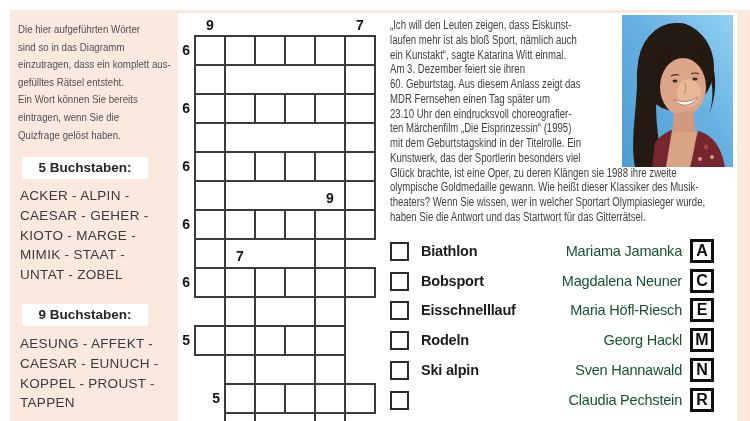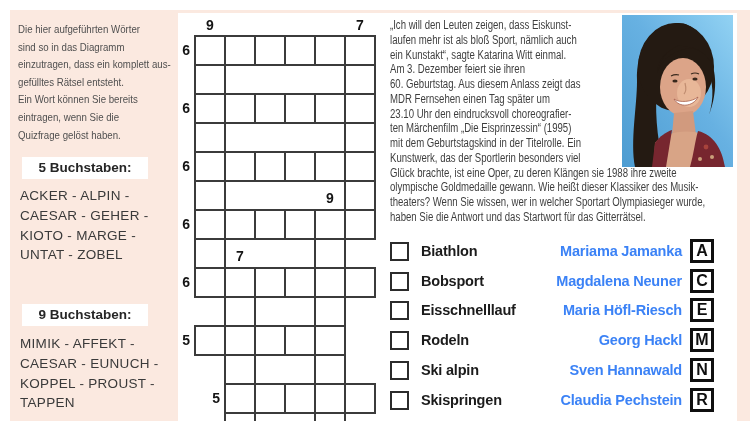--- a/index.html
+++ b/index.html
@@ -42,21 +42,21 @@
   .photo{position:absolute;left:622px;top:15px;width:111px;height:152px;}
 
   
   .quiz{position:absolute;left:390px;top:241px;width:330px;height:180px;}
   .quiz-row{position:absolute;left:0;width:330px;height:27px;}
   .qbox{position:absolute;left:0;top:1px;width:19px;height:19px;
         border:2px solid #2b2b2b;box-sizing:border-box;background:#fff;}
   .qsport{position:absolute;left:31px;top:2px;font-weight:bold;font-size:14.5px;
           color:#1b1b1b;letter-spacing:-.2px;white-space:nowrap;}
   .qname{position:absolute;left:0;top:2px;width:292px;text-align:right;
-         font-weight:bold;font-size:14.5px;color:#3b82f6;letter-spacing:-.2px;}
+         font-weight:normal;font-size:14.5px;color:#14532d;letter-spacing:-.2px;}
   .qletter{position:absolute;left:300px;top:-2px;width:24px;height:24px;
            border:3px solid #0f0f0f;box-sizing:border-box;background:#fff;
            text-align:center;font-weight:bold;font-size:16px;line-height:18px;color:#0f0f0f;}
 </style>
 </head>
 <body>
 
 <div class="pink-bg"></div>
 <div class="panel"></div>
 
@@ -67,25 +67,26 @@
     <div class="tline">gefülltes Rätsel entsteht.</div>
     <div class="tline">Ein Wort können Sie bereits</div>
     <div class="tline">eintragen, wenn Sie die</div>
     <div class="tline">Quizfrage gelöst haben.</div>
   </div>
 <div class="wl-head" id="wlh5">5 Buchstaben:</div>
 <div class="wl" id="wl5">
     <div>ACKER - ALPIN -</div>
     <div>CAESAR - GEHER -</div>
     <div>KIOTO - MARGE -</div>
+    <div>MIMIK - STAAT -</div>
     <div>UNTAT - ZOBEL</div>
   </div>
 <div class="wl-head" id="wlh6">9 Buchstaben:</div>
 <div class="wl" id="wl6">
-    <div>MIMIK - AFFEKT -</div>
+    <div>AESUNG - AFFEKT -</div>
     <div>CAESAR - EUNUCH -</div>
     <div>KOPPEL - PROUST -</div>
     <div>TAPPEN</div>
   </div>
 
 <div class="grid">
     <div class="glabel g-top" style="left: 0px; top: -17px;">9</div>
     <div class="glabel g-top" style="left: 150px; top: -17px;">7</div>
     <div class="gcell" style="left: 0px; top: 0px;"></div>
     <div class="gcell" style="left: 30px; top: 0px;"></div>
@@ -225,17 +226,16 @@
       <span class="qletter">M</span>
     </div>
     <div class="quiz-row" style="top: 118.8px;">
       <span class="qbox"></span>
       <span class="qsport">Ski alpin</span>
       <span class="qname">Sven Hannawald</span>
       <span class="qletter">N</span>
     </div>
     <div class="quiz-row" style="top: 148.5px;">
       <span class="qbox"></span>
-      <span class="qsport">Skispringen</span>
       <span class="qname">Claudia Pechstein</span>
       <span class="qletter">R</span>
     </div>
   </div>
 
 </body></html>

